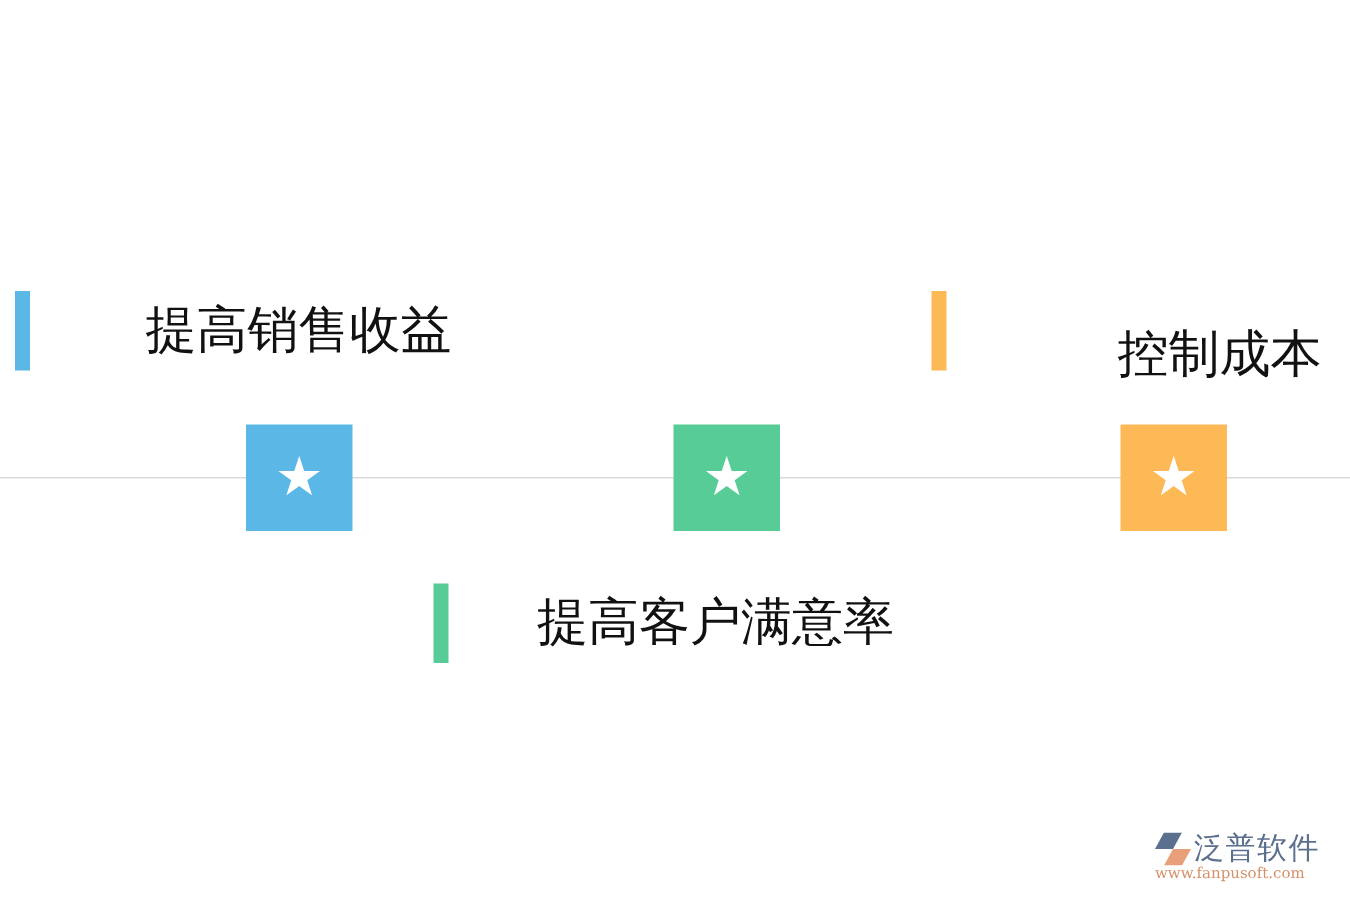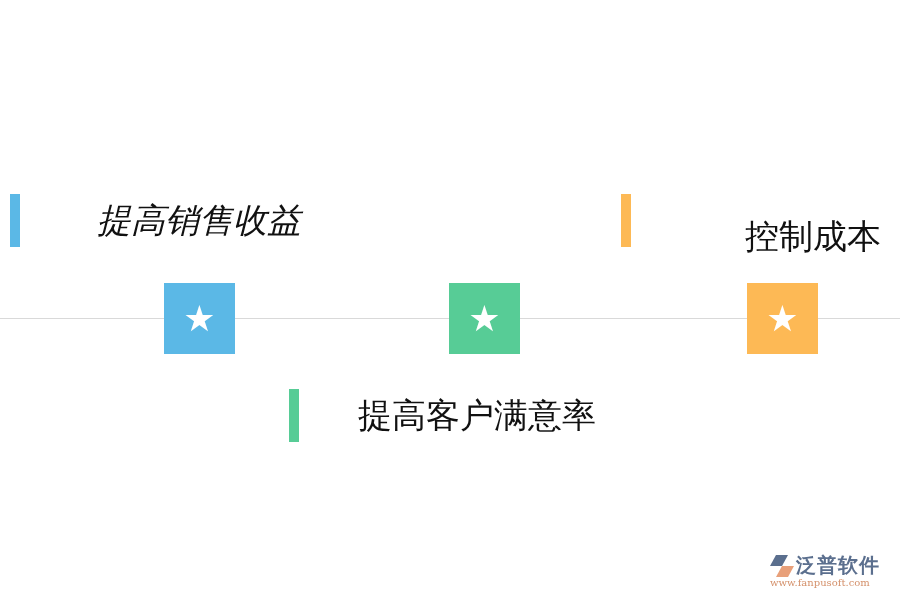--- a/index.html
+++ b/index.html
@@ -5,30 +5,30 @@
   html,body{margin:0;padding:0;}
   body{width:900px;height:600px;background:#ffffff;position:relative;overflow:hidden;
        font-family:"DejaVu Sans",sans-serif;}
   .axis{position:absolute;left:0;top:318px;width:900px;height:1px;background:#d9d9d9;}
   .bar{position:absolute;width:10px;height:53px;}
   .label{position:absolute;font-size:34px;color:#111;line-height:53px;height:53px;white-space:nowrap;}
   .box{position:absolute;width:71px;height:71px;top:283px;display:flex;align-items:center;justify-content:center;}
   .box span{color:#fff;font-size:36px;line-height:1;}
   .logo{position:absolute;left:770px;top:553px;width:125px;height:30px;}
   .logo-mark{position:absolute;left:0;top:2px;width:24px;height:22px;}
-  .logo-text{position:absolute;left:26px;top:0;font-size:20px;color:#5b6f8e;letter-spacing:1px;line-height:24px;font-weight:bold;}
+  .logo-text{position:absolute;left:26px;top:0;font-size:20px;color:#5b6f8e;letter-spacing:1px;line-height:24px;}
   .logo-url{position:absolute;left:0;top:24px;font-family:"DejaVu Serif",serif;font-size:10px;color:#d4906a;}
 </style>
 </head>
 <body>
 
 <div class="axis"></div>
 
 <div class="bar" style="left:10px;top:194px;background:#5bb8e6;"></div>
-<div class="label" style="left:97px;top:194px;font-style:italic;">提高销售收益</div>
+<div class="label" style="left:97px;top:194px;">提高销售收益</div>
 <div class="box" style="left:164px;background:#5bb8e6;">
   <span>★</span>
 </div>
 
 <div class="bar" style="left:289px;top:389px;background:#57cc96;"></div>
 <div class="label" style="left:358px;top:389px;">提高客户满意率</div>
 <div class="box" style="left:449px;background:#57cc96;">
   <span>★</span>
 </div>
 

